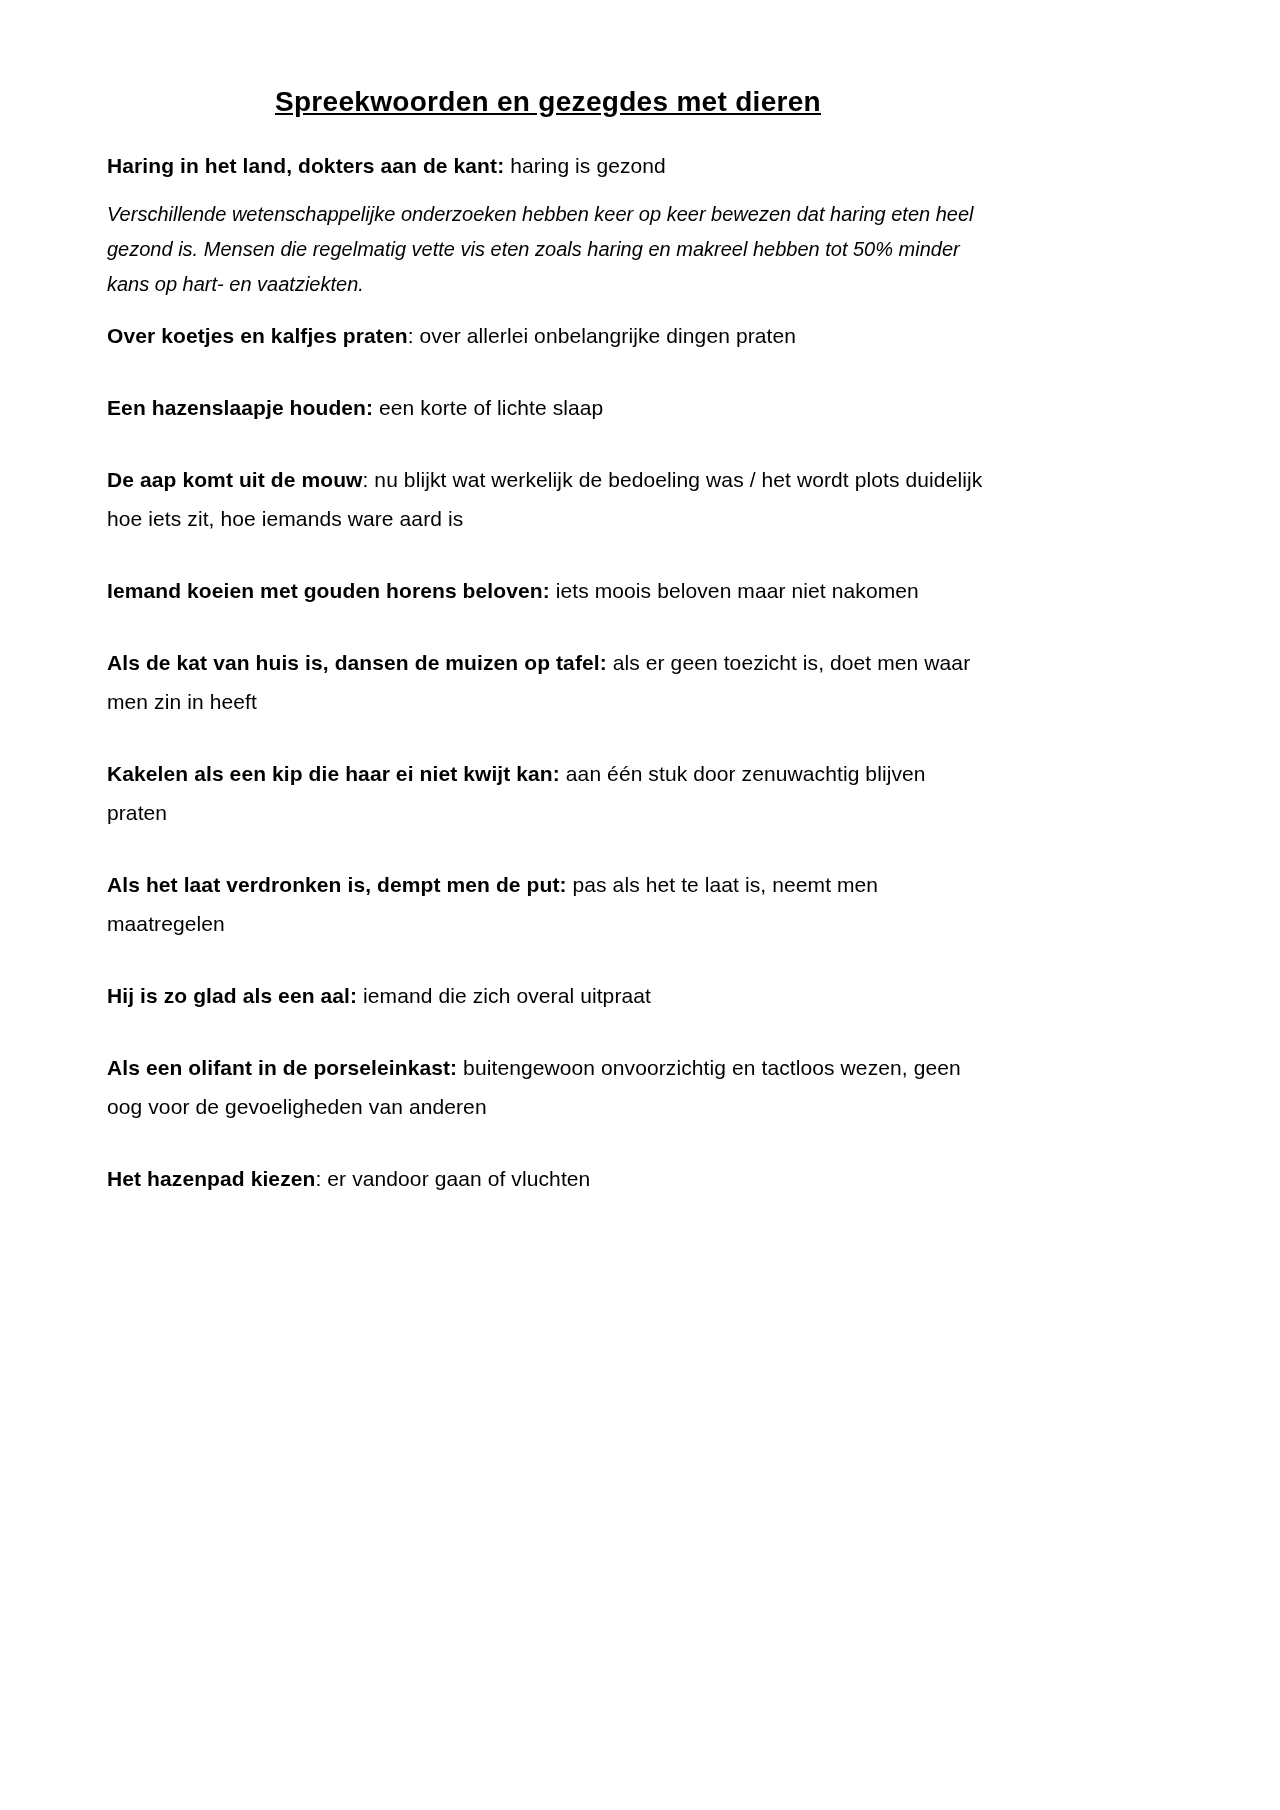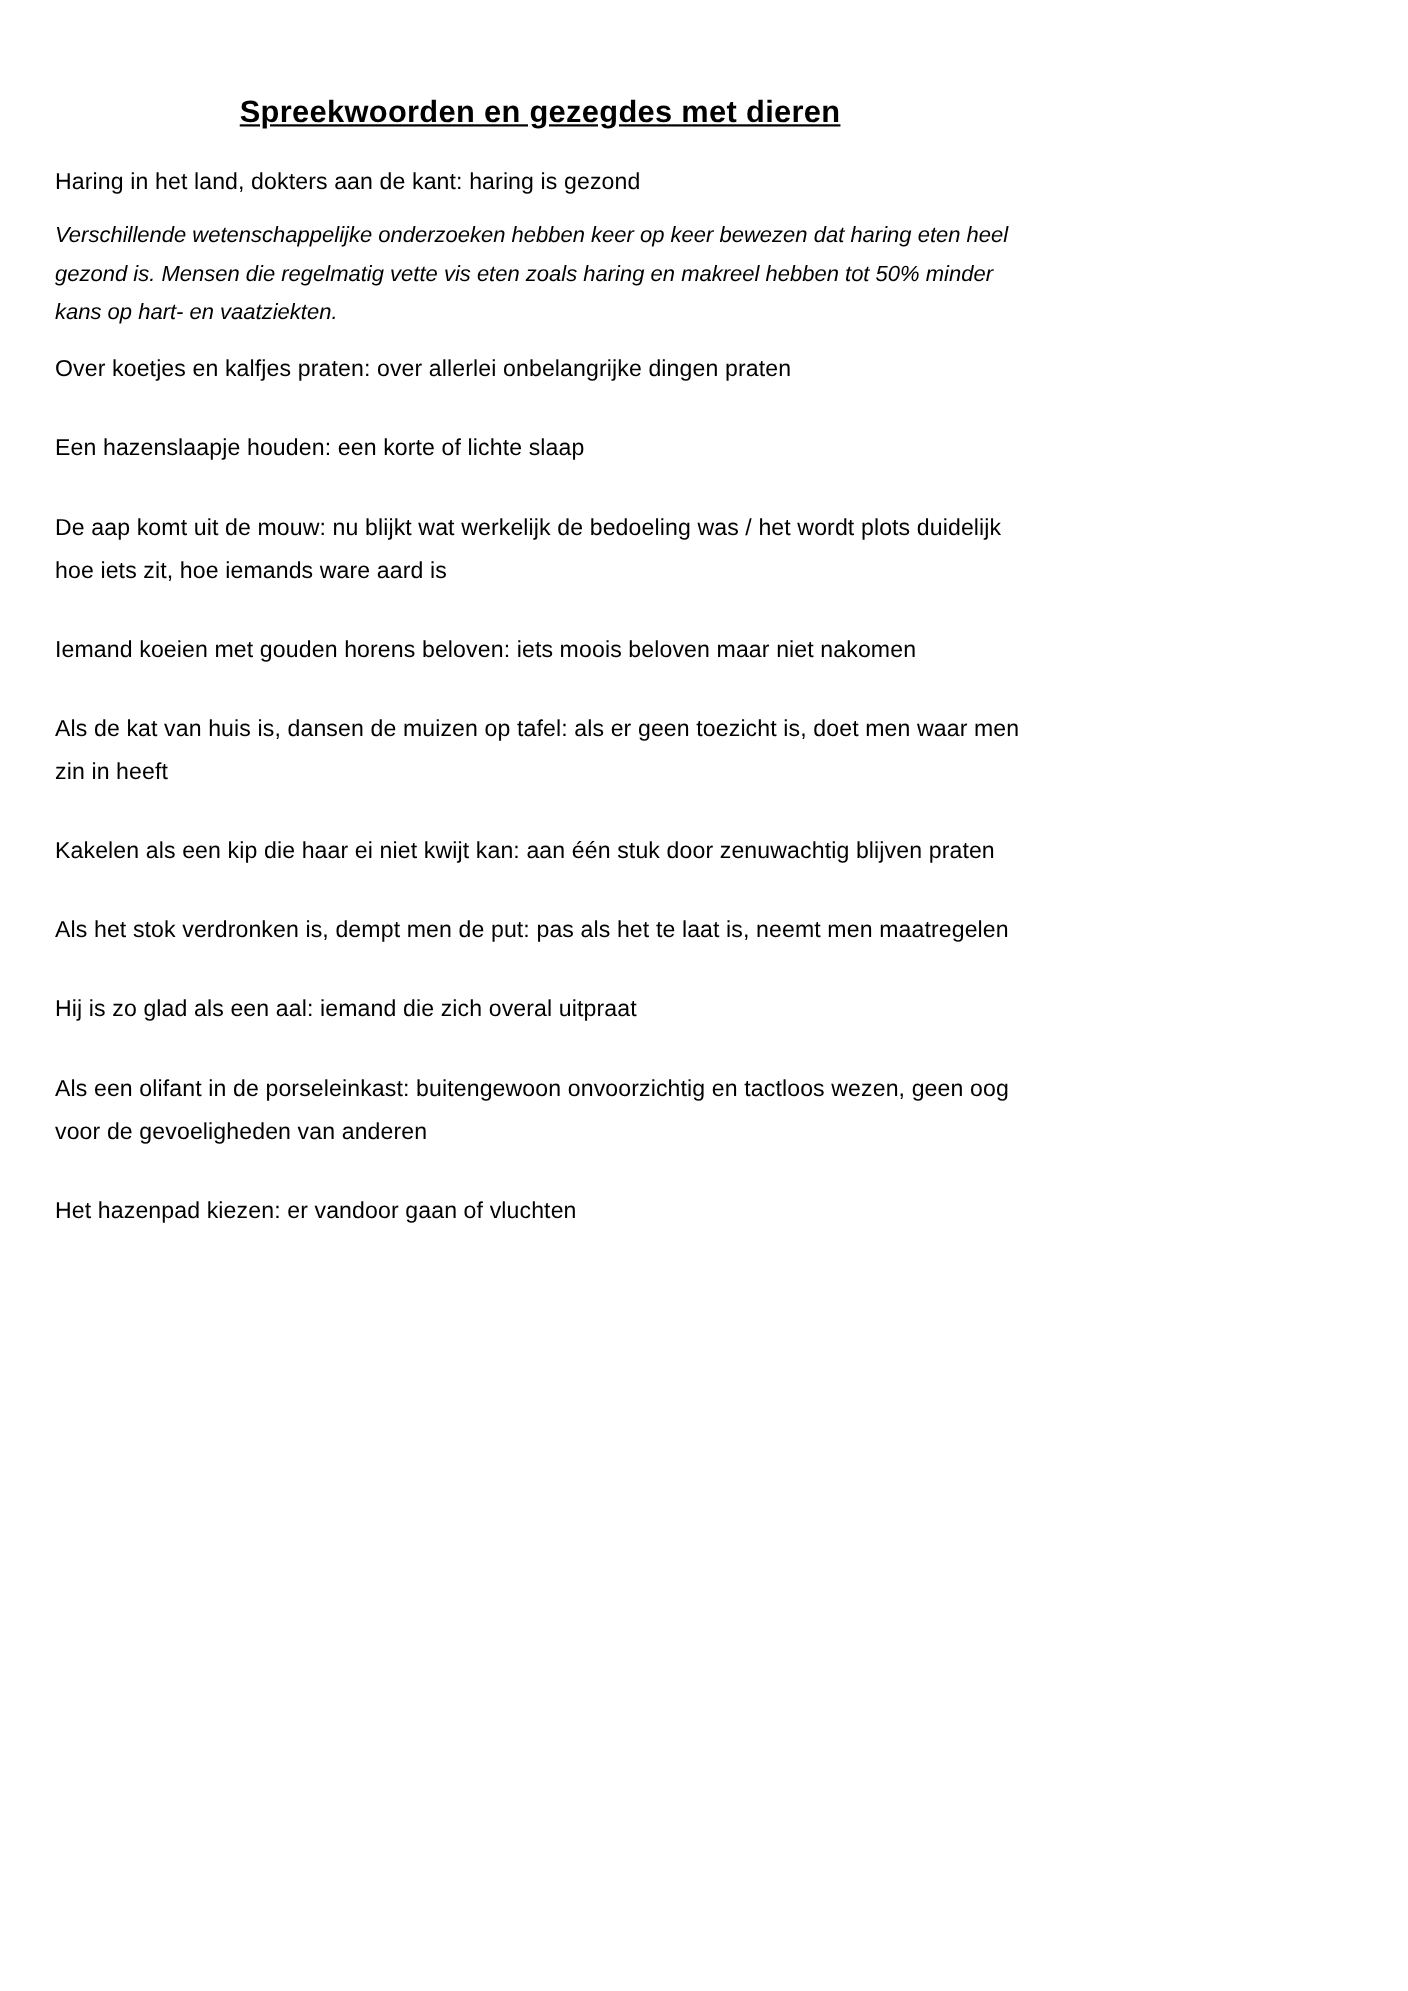--- a/index.html
+++ b/index.html
@@ -8,39 +8,39 @@
     background: #ffffff;
   }
   body {
     width: 1280px;
     height: 1810px;
     overflow: hidden;
     font-family: "Liberation Sans", sans-serif;
     color: #000000;
   }
   .doc {
-    padding: 86px 0 0 50px;
+    padding: 86px 0 0 107px;
     width: 882px;
   }
   .doc-title {
     font-size: 28px;
     font-weight: bold;
     text-decoration: underline;
     text-align: center;
     margin: 0 0 28px 0;
     letter-spacing: 0.3px;
   }
   p.entry {
     font-size: 21px;
     line-height: 39px;
     margin: 0 0 33px 0;
     letter-spacing: 0.1px;
   }
   p.entry .term {
-    font-weight: normal;
+    font-weight: bold;
   }
   p.entry.has-note {
     margin-bottom: 2px;
   }
   p.note {
     font-style: italic;
     font-size: 20px;
     line-height: 35px;
     margin: 12px 0 14px 0;
   }
@@ -63,21 +63,21 @@
 
 
 
   <p class="entry"><span class="term">Iemand koeien met gouden horens beloven:</span><span> iets moois beloven maar niet nakomen</span></p>
 
 
   <p class="entry"><span class="term">Als de kat van huis is, dansen de muizen op tafel:</span><span> als er geen toezicht is, doet men waar men zin in heeft</span></p>
 
   <p class="entry"><span class="term">Kakelen als een kip die haar ei niet kwijt kan:</span><span> aan één stuk door zenuwachtig blijven praten</span></p>
 
-  <p class="entry"><span class="term">Als het stok verdronken is, dempt men de put:</span><span> pas als het te laat is, neemt men maatregelen</span></p>
+  <p class="entry"><span class="term">Als het laat verdronken is, dempt men de put:</span><span> pas als het te laat is, neemt men maatregelen</span></p>
 
   <p class="entry"><span class="term">Hij is zo glad als een aal:</span><span> iemand die zich overal uitpraat</span></p>
 
   <p class="entry"><span class="term">Als een olifant in de porseleinkast:</span><span> buitengewoon onvoorzichtig en tactloos wezen, geen oog voor de gevoeligheden van anderen</span></p>
 
   <p class="entry"><span class="term">Het hazenpad kiezen</span><span>: er vandoor gaan of vluchten</span></p>
 
 </div>
 
 </body></html>

